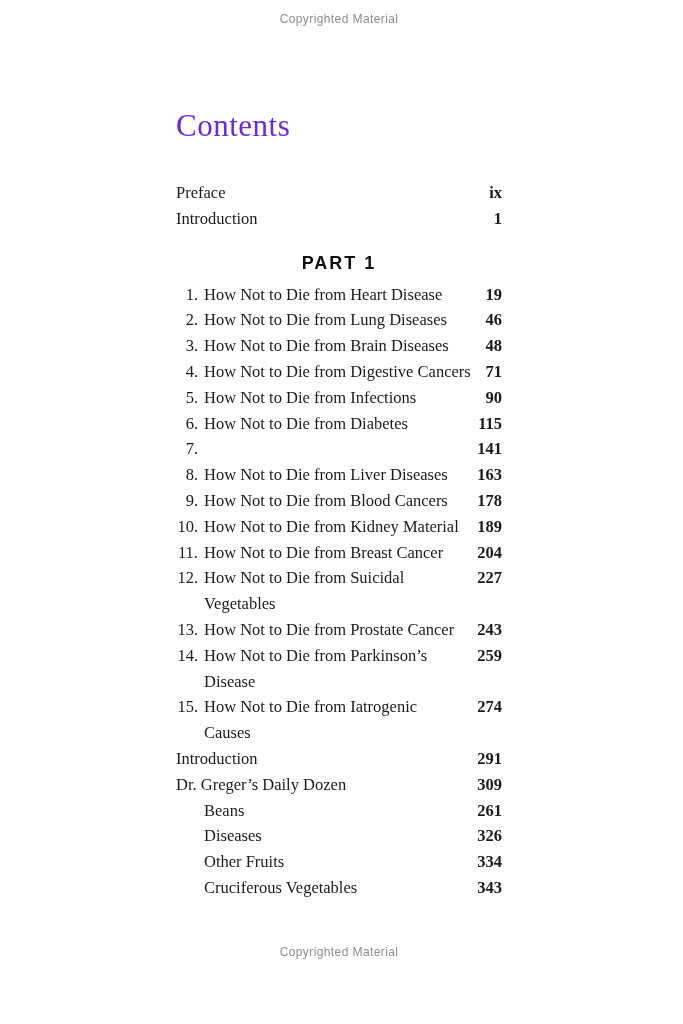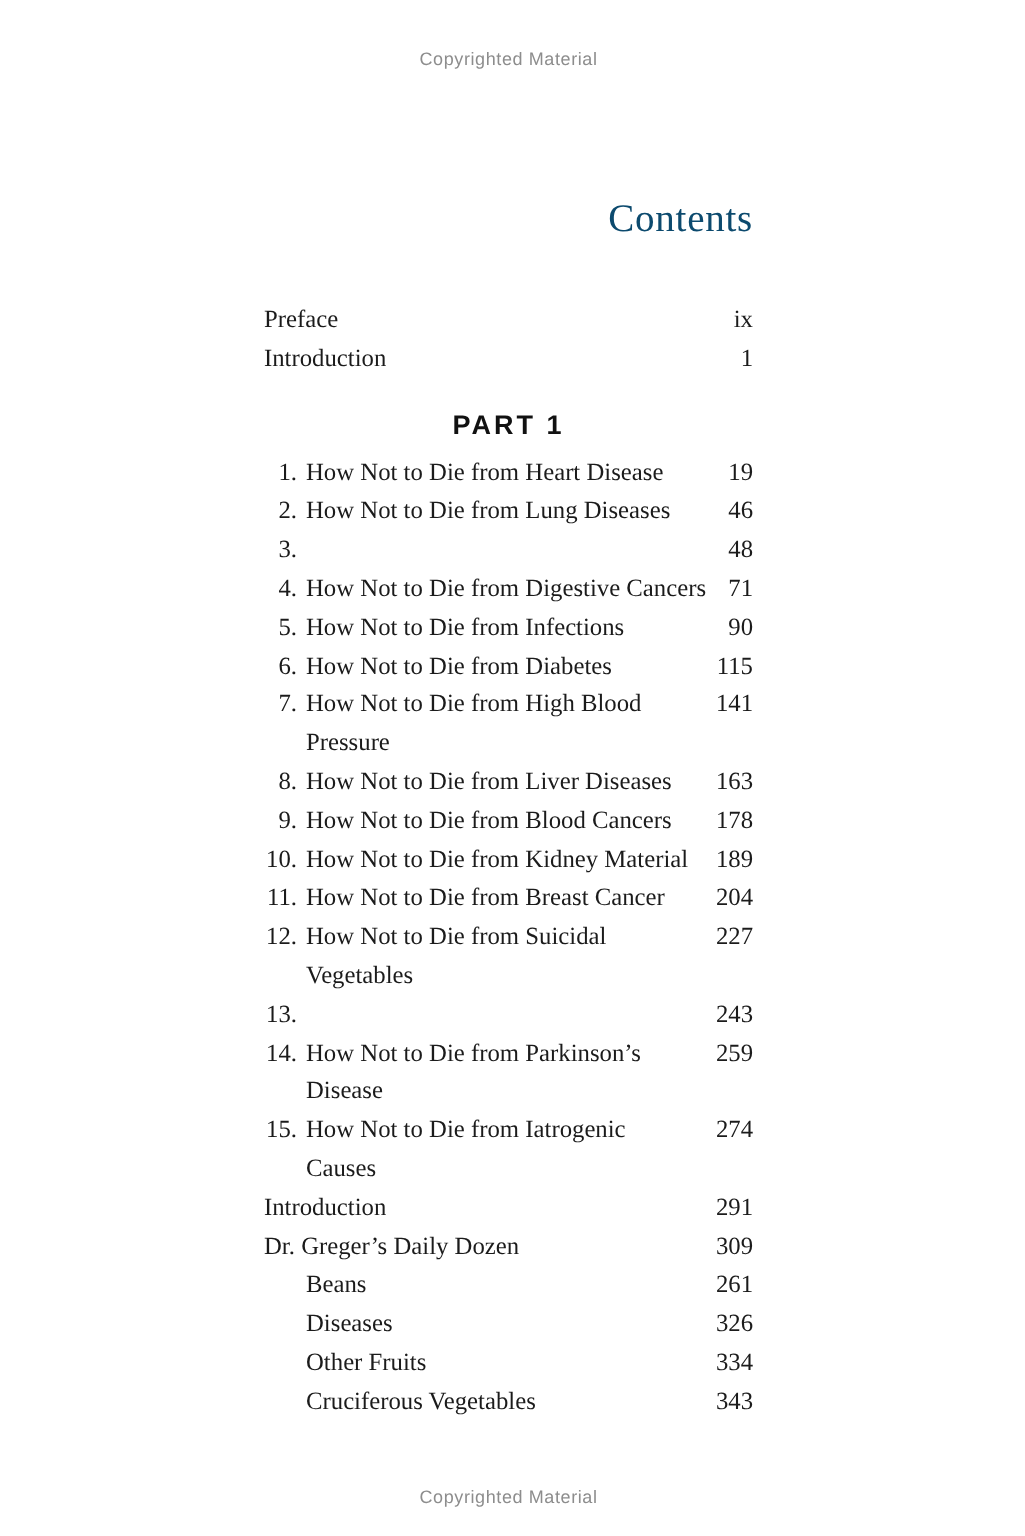--- a/index.html
+++ b/index.html
@@ -2,43 +2,43 @@
 <html><head>
 <meta charset="utf-8">
 <style>
   * { box-sizing: border-box; }
   html, body { margin: 0; padding: 0; background: #ffffff; }
   .page {
     width: 541px;
     min-height: 1024px;
     margin: 0 auto;
     background: #ffffff;
-    padding: 32px 110px 18px 105px;
+    padding: 12px 110px 18px 105px;
     font-family: "Liberation Serif", serif;
     color: #1b1b1b;
     position: relative;
   }
   .copyright {
     text-align: center;
     font-family: "Liberation Sans", sans-serif;
     font-size: 12px;
     color: #8d8d8d;
     letter-spacing: 0.4px;
     line-height: 14px;
   }
   .copyright.bottom { margin-top: 44px; }
   .book-title {
     margin: 82px 0 0 0;
-    text-align: right;
+    text-align: left;
     font-family: "Liberation Serif", serif;
-    font-size: 26px;
+    font-size: 31px;
     font-weight: 400;
     letter-spacing: 0.5px;
     line-height: 36px;
-    color: #0c4a6e;
+    color: #6d28d9;
   }
   .toc { margin-top: 36px; }
   .row {
     display: flex;
     align-items: baseline;
     line-height: 25.8px;
     font-size: 16.5px;
   }
   .num {
     flex: none;
@@ -46,20 +46,21 @@
     text-align: right;
   }
   .label { padding-left: 6px; }
   .row.no-num .label { padding-left: 0; }
   .row.indent .label { padding-left: 28px; }
   .page-num {
     margin-left: auto;
     padding-left: 12px;
     white-space: nowrap;
     text-align: right;
+    font-weight: bold;
   }
   .part-heading {
     text-align: center;
     font-family: "Liberation Sans", sans-serif;
     font-weight: 700;
     font-size: 18px;
     letter-spacing: 2px;
     line-height: 20px;
     color: #111111;
     margin-top: 21px;
@@ -96,40 +97,40 @@
           <span class="label">How Not to Die from Heart Disease</span>
           <span class="page-num">19</span>
         </div>
         <div class="row">
           <span class="num">2.</span>
           <span class="label">How Not to Die from Lung Diseases</span>
           <span class="page-num">46</span>
         </div>
         <div class="row">
           <span class="num">3.</span>
+          <span class="label">How Not to Die from Brain Diseases</span>
           <span class="page-num">48</span>
         </div>
         <div class="row">
           <span class="num">4.</span>
           <span class="label">How Not to Die from Digestive Cancers</span>
           <span class="page-num">71</span>
         </div>
         <div class="row">
           <span class="num">5.</span>
           <span class="label">How Not to Die from Infections</span>
           <span class="page-num">90</span>
         </div>
         <div class="row">
           <span class="num">6.</span>
           <span class="label">How Not to Die from Diabetes</span>
           <span class="page-num">115</span>
         </div>
         <div class="row">
           <span class="num">7.</span>
-          <span class="label">How Not to Die from High Blood Pressure</span>
           <span class="page-num">141</span>
         </div>
         <div class="row">
           <span class="num">8.</span>
           <span class="label">How Not to Die from Liver Diseases</span>
           <span class="page-num">163</span>
         </div>
         <div class="row">
           <span class="num">9.</span>
           <span class="label">How Not to Die from Blood Cancers</span>
@@ -145,20 +146,21 @@
           <span class="label">How Not to Die from Breast Cancer</span>
           <span class="page-num">204</span>
         </div>
         <div class="row">
           <span class="num">12.</span>
           <span class="label">How Not to Die from Suicidal Vegetables</span>
           <span class="page-num">227</span>
         </div>
         <div class="row">
           <span class="num">13.</span>
+          <span class="label">How Not to Die from Prostate Cancer</span>
           <span class="page-num">243</span>
         </div>
         <div class="row">
           <span class="num">14.</span>
           <span class="label">How Not to Die from Parkinson’s Disease</span>
           <span class="page-num">259</span>
         </div>
         <div class="row">
           <span class="num">15.</span>
           <span class="label">How Not to Die from Iatrogenic Causes</span>

